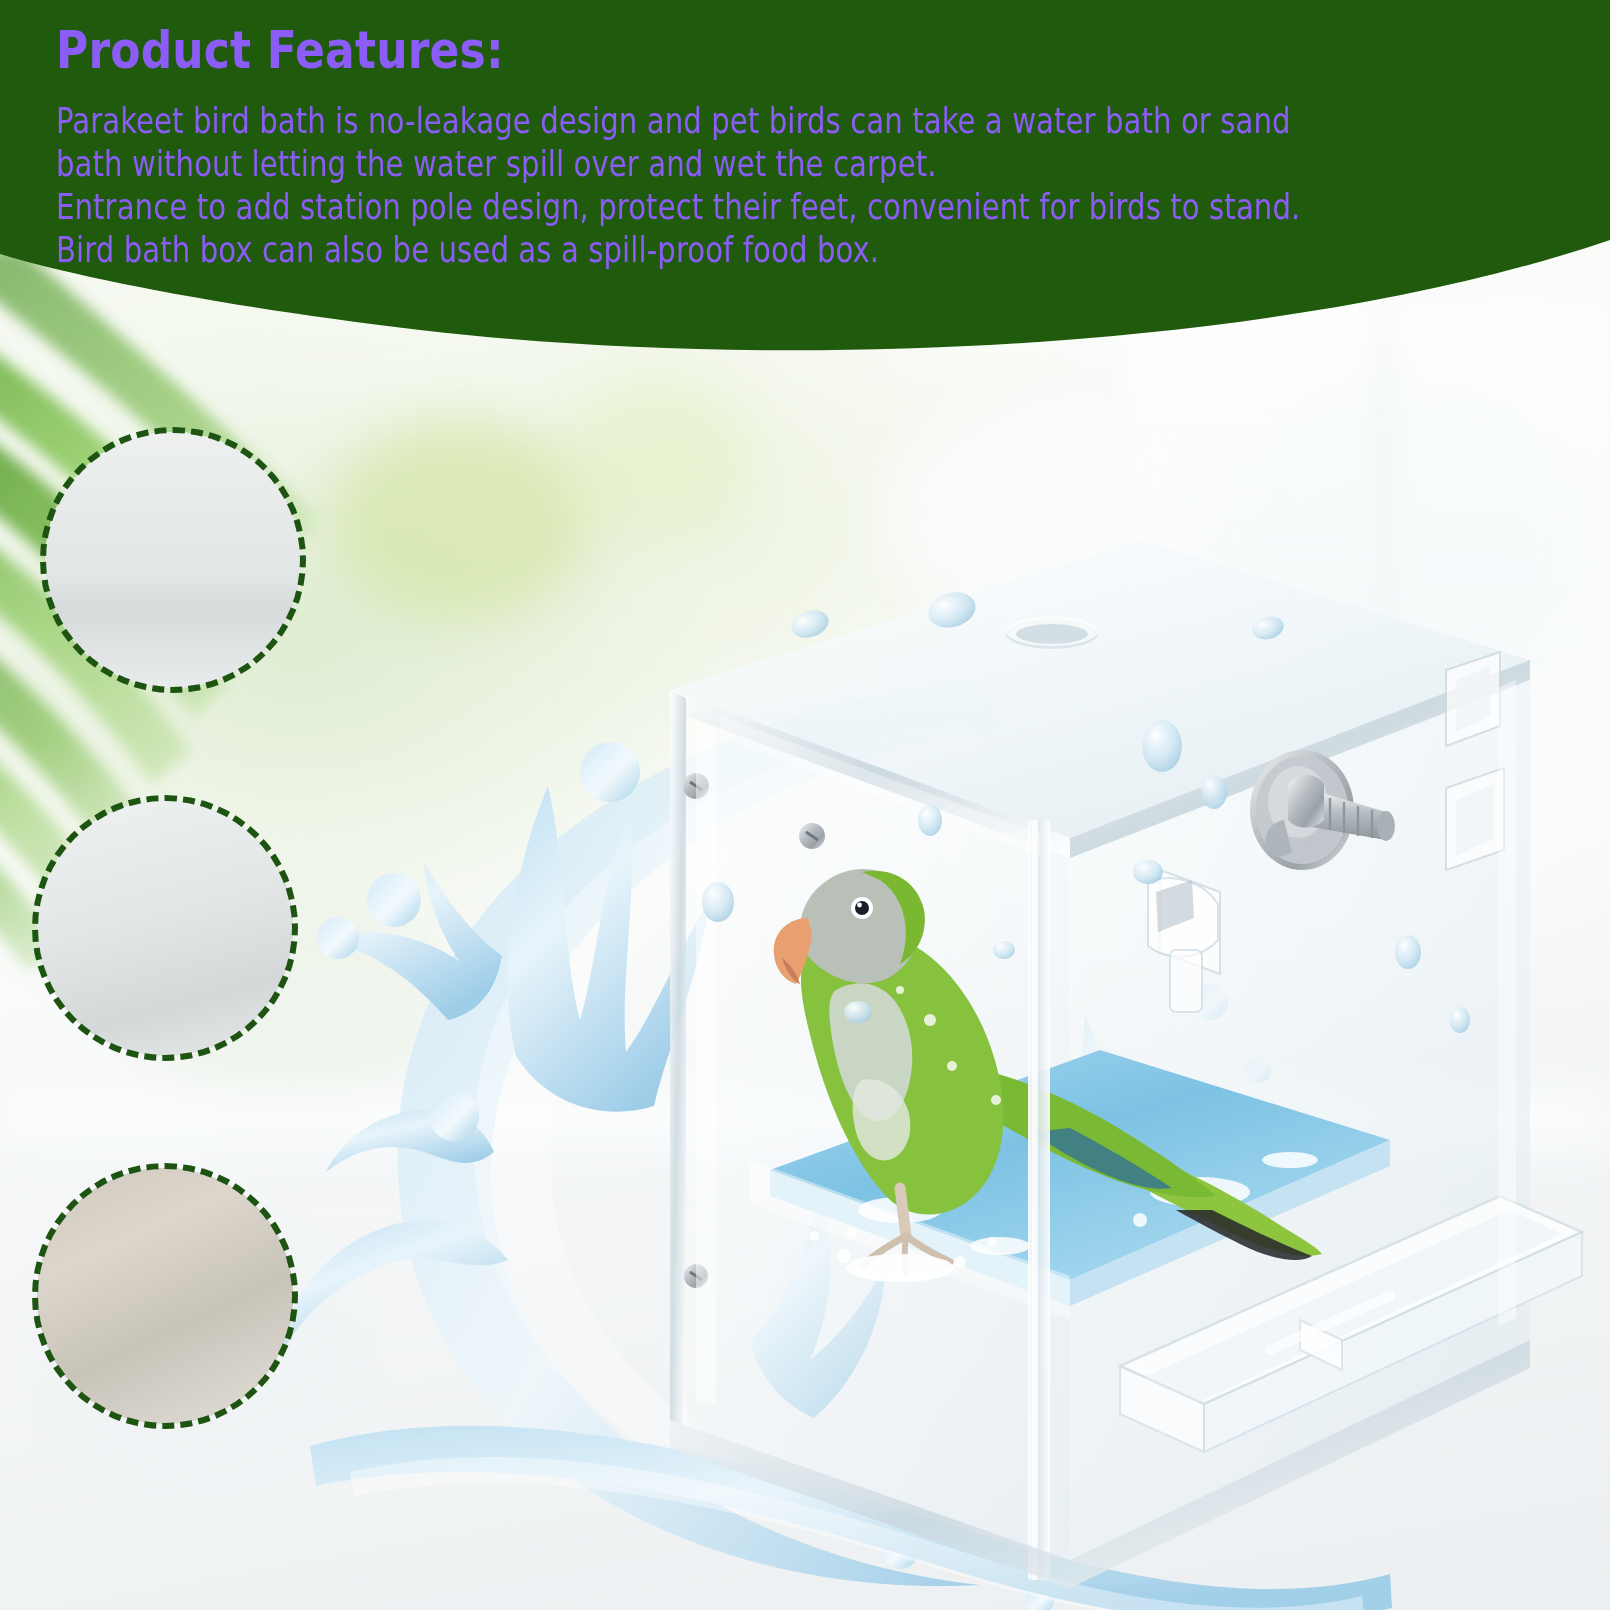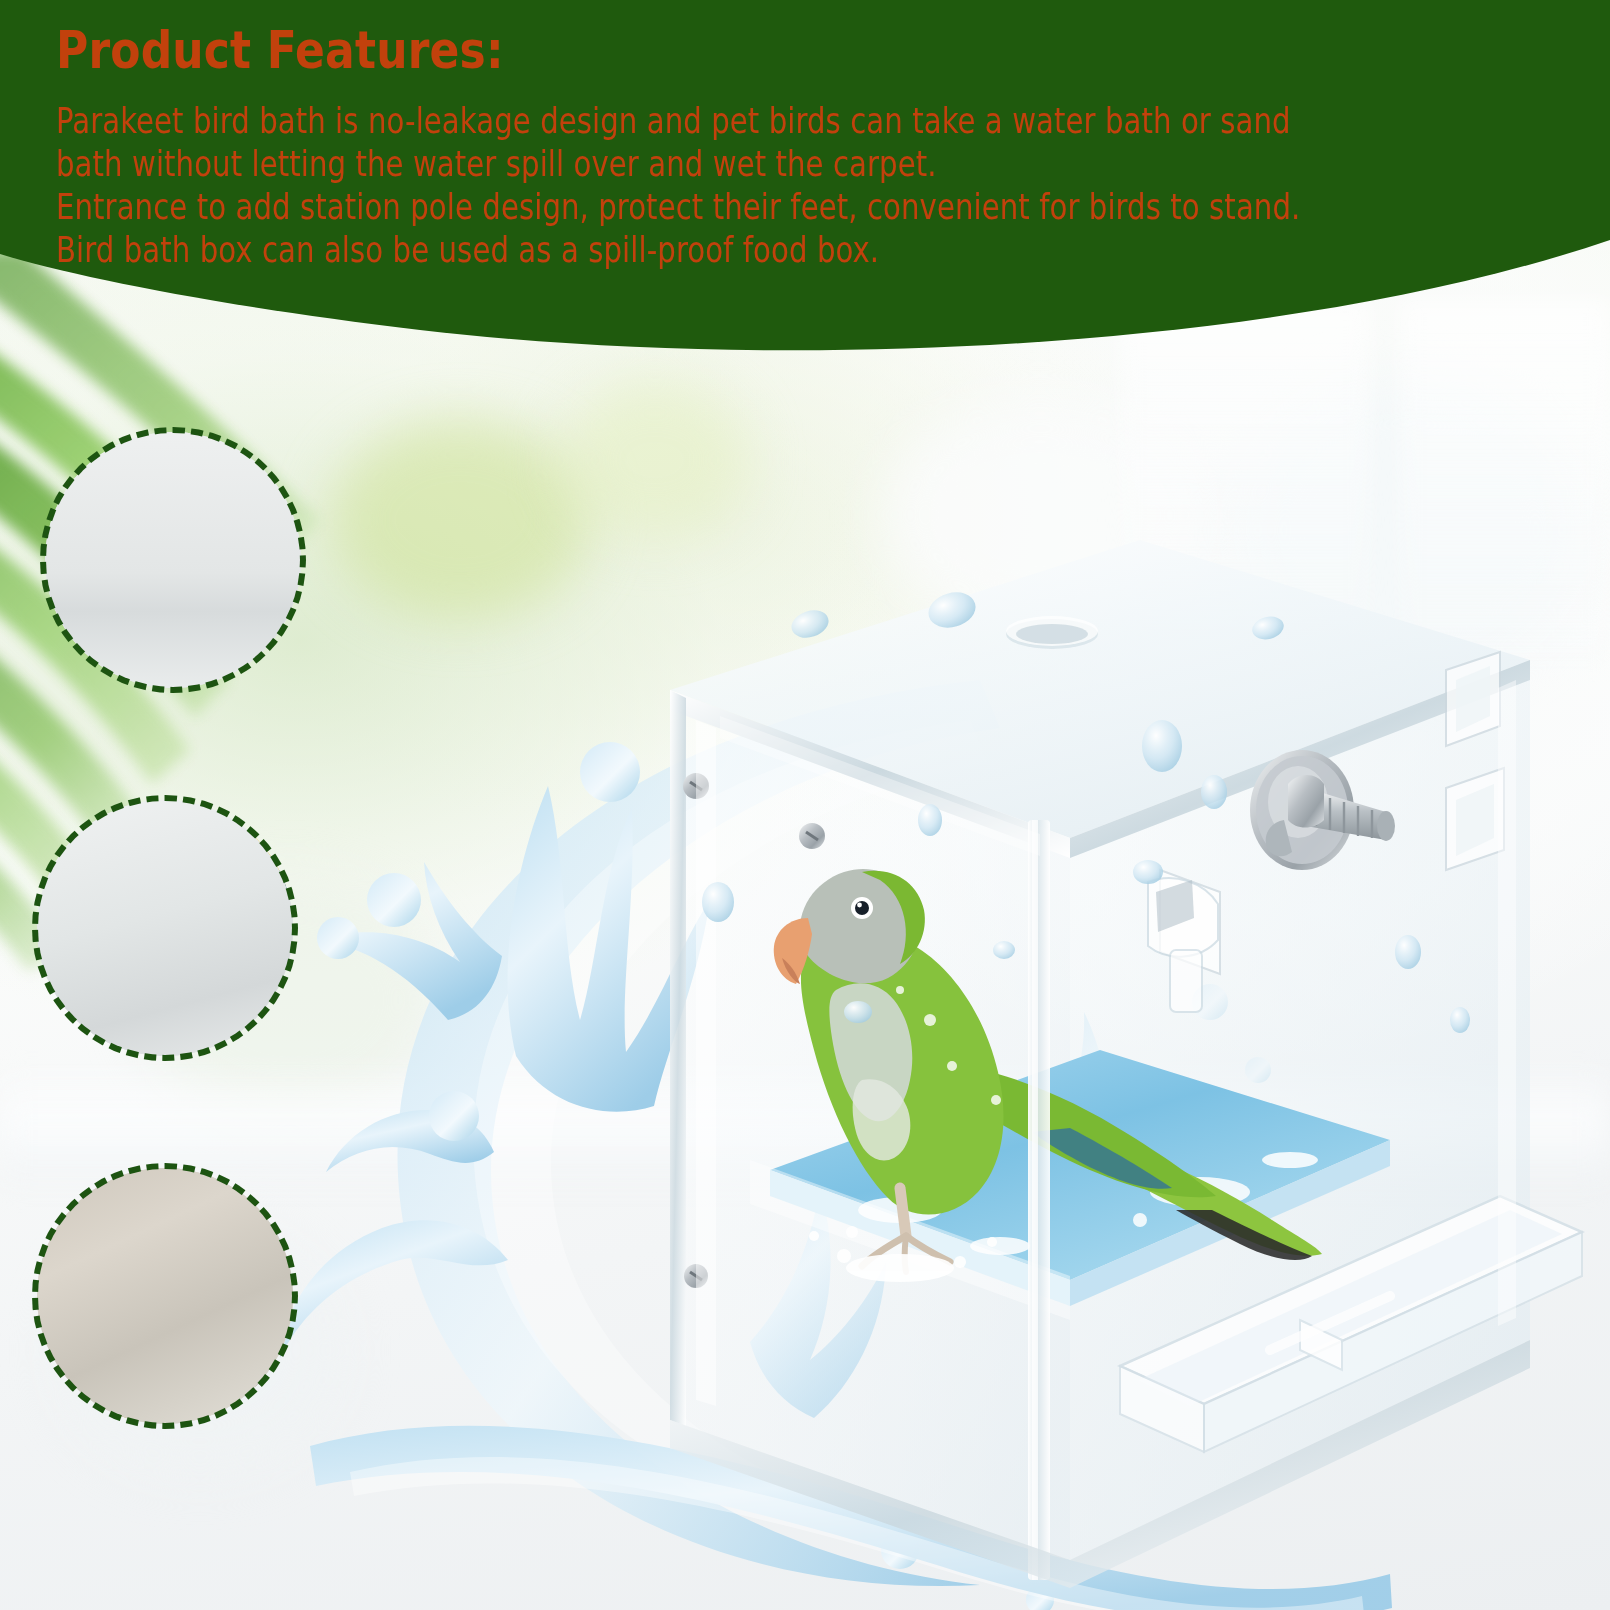--- a/index.html
+++ b/index.html
@@ -39,21 +39,21 @@
   .palm{position:absolute;left:-60px;top:250px;width:560px;height:720px;filter:blur(7px);opacity:.92;pointer-events:none;}
 
   
   .banner{
     position:absolute;left:0;top:0;width:1610px;height:360px;
     pointer-events:none;
   }
   .banner-fill{position:absolute;inset:0;}
   .banner-text{
     position:absolute;left:56px;top:18px;width:1500px;
-    color:#c2410c;z-index:4;
+    color:#8b5cf6;z-index:4;
   }
   .feat-title{
     font-family:"DejaVu Sans Condensed","Liberation Sans Narrow","Liberation Sans",sans-serif;
     font-weight:bold;font-size:52px;line-height:1.25;letter-spacing:.2px;
     margin:0 0 16px 0;transform:scaleX(.94);transform-origin:left center;
   }
   .feat-line{
     font-family:"DejaVu Sans Condensed","Liberation Sans Narrow","Liberation Sans",sans-serif;
     font-size:36px;line-height:43px;letter-spacing:.1px;white-space:nowrap;
     transform:scaleX(.9);transform-origin:left center;

